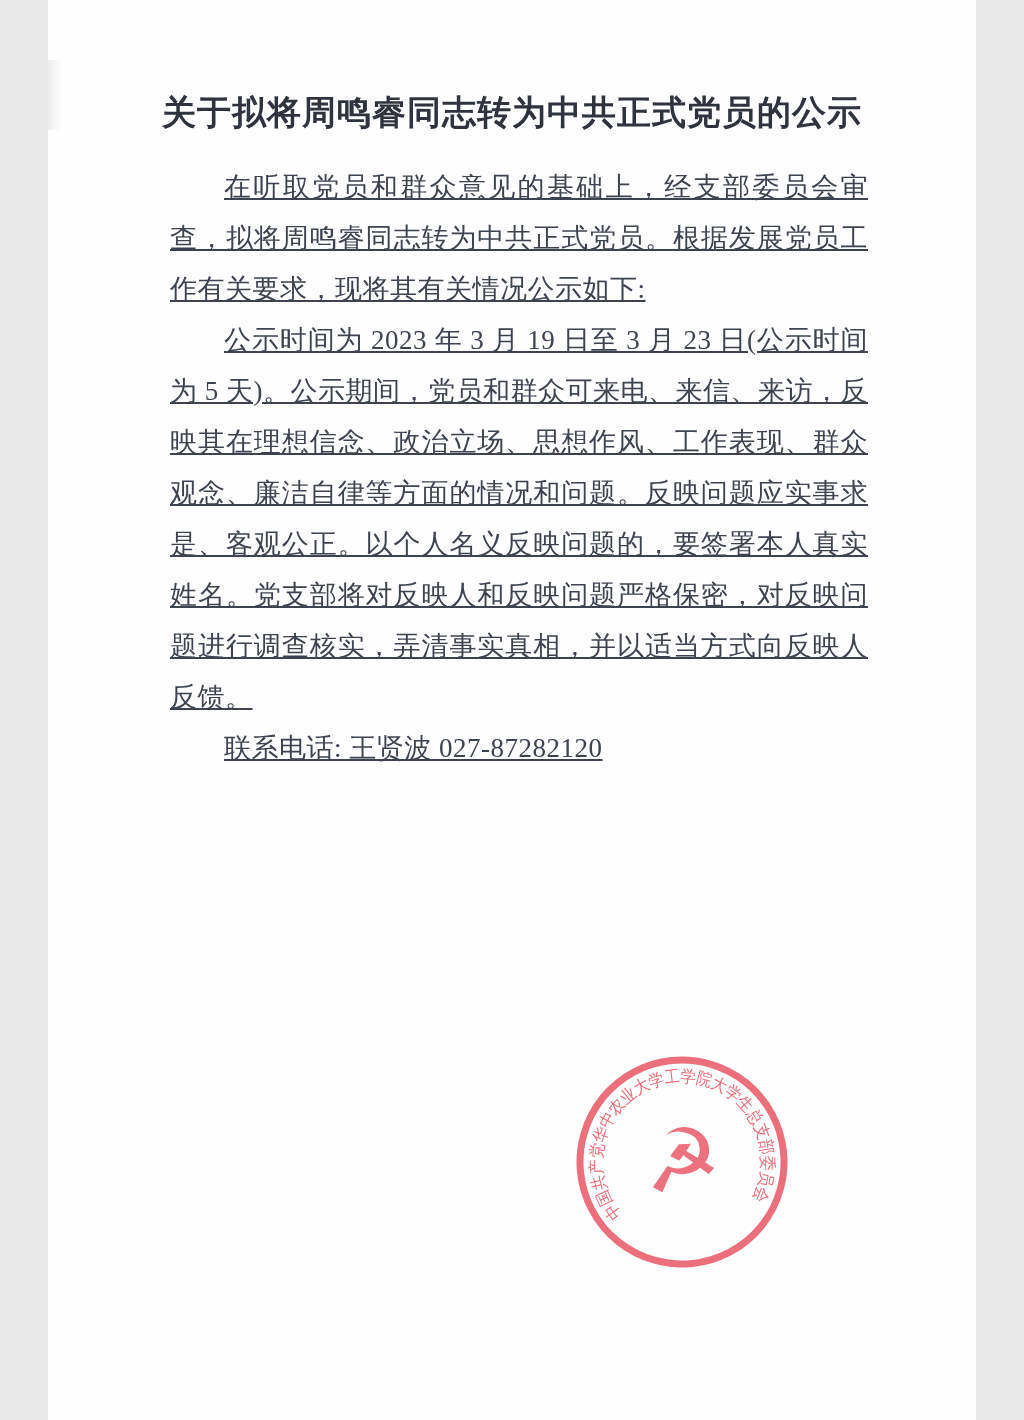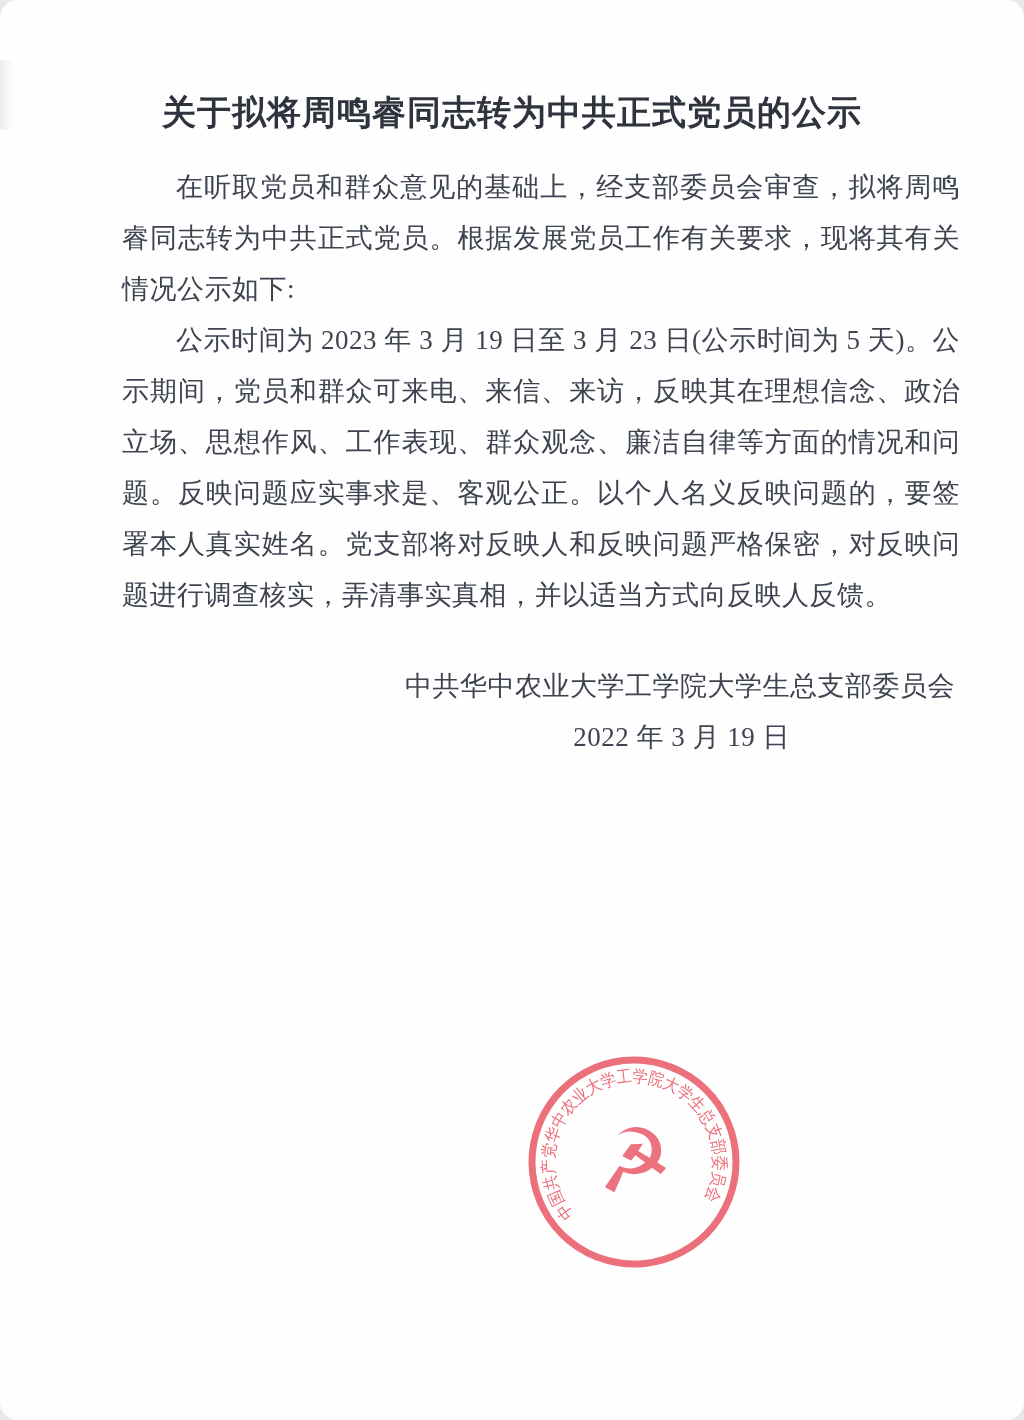--- a/index.html
+++ b/index.html
@@ -1,41 +1,41 @@
 <!DOCTYPE html>
 <html><head>
 <meta charset="utf-8">
 <style>
   html,body{margin:0;padding:0;background:#e9e9e9;}
   .page{
     position:relative;
-    width:1024px;height:1420px;
+    width:928px;height:1420px;
     margin:0 auto;
     background:#fefefe;
     overflow:hidden;
     font-family:"Liberation Serif","DejaVu Serif",serif;
     color:#3e4350;
-    border-radius:18px;
   }
   .scan-artifact{
     position:absolute;left:0;top:60px;width:14px;height:70px;
     background:linear-gradient(to right,#e7e7ea,rgba(255,255,255,0));
     opacity:.7;
   }
   .doc-title{
     margin:93px 60px 0 60px;
     text-align:center;
     font-size:34px;
     font-weight:bold;
     letter-spacing:1px;
     color:#2f333d;
     line-height:1.2;
   }
   .body-text{
-    margin:28px 64px 0 122px;
+    margin:28px 108px 0 122px;
+    text-decoration:underline;
   }
   .para{
     margin:0;
     font-size:27px;
     line-height:51px;
     letter-spacing:.5px;
     text-align:justify;
     text-indent:2em;
     color:#3e4350;
   }
@@ -66,25 +66,22 @@
 
 <div class="page">
 
   <div class="scan-artifact"></div>
 
   <h1 class="doc-title">关于拟将周鸣睿同志转为中共正式党员的公示</h1>
 
   <div class="body-text">
     <p class="para">在听取党员和群众意见的基础上，经支部委员会审查，拟将周鸣睿同志转为中共正式党员。根据发展党员工作有关要求，现将其有关情况公示如下:</p>
     <p class="para">公示时间为 2023 年 3 月 19 日至 3 月 23 日(公示时间为 5 天)。公示期间，党员和群众可来电、来信、来访，反映其在理想信念、政治立场、思想作风、工作表现、群众观念、廉洁自律等方面的情况和问题。反映问题应实事求是、客观公正。以个人名义反映问题的，要签署本人真实姓名。党支部将对反映人和反映问题严格保密，对反映问题进行调查核实，弄清事实真相，并以适当方式向反映人反馈。</p>
+    <p class="para no-justify">联系电话: 王贤波   027-87282120</p>
 
-    <div class="signature">
-      <div class="org">中共华中农业大学工学院大学生总支部委员会</div>
-      <div class="date">2022 年 3 月 19 日</div>
-    </div>
   </div>
 
   <div class="seal">
     <svg viewBox="0 0 220 220" xmlns="http://www.w3.org/2000/svg">
 
       <circle cx="110" cy="110" r="102" fill="none" stroke="#e84d5c" stroke-width="7" opacity="0.92"></circle>
 
       <defs>
         <path id="sealTextPath" d="M 44.5,155.9 A 80,80 0 1 1 175.5,155.9" fill="none"></path>
       </defs>

